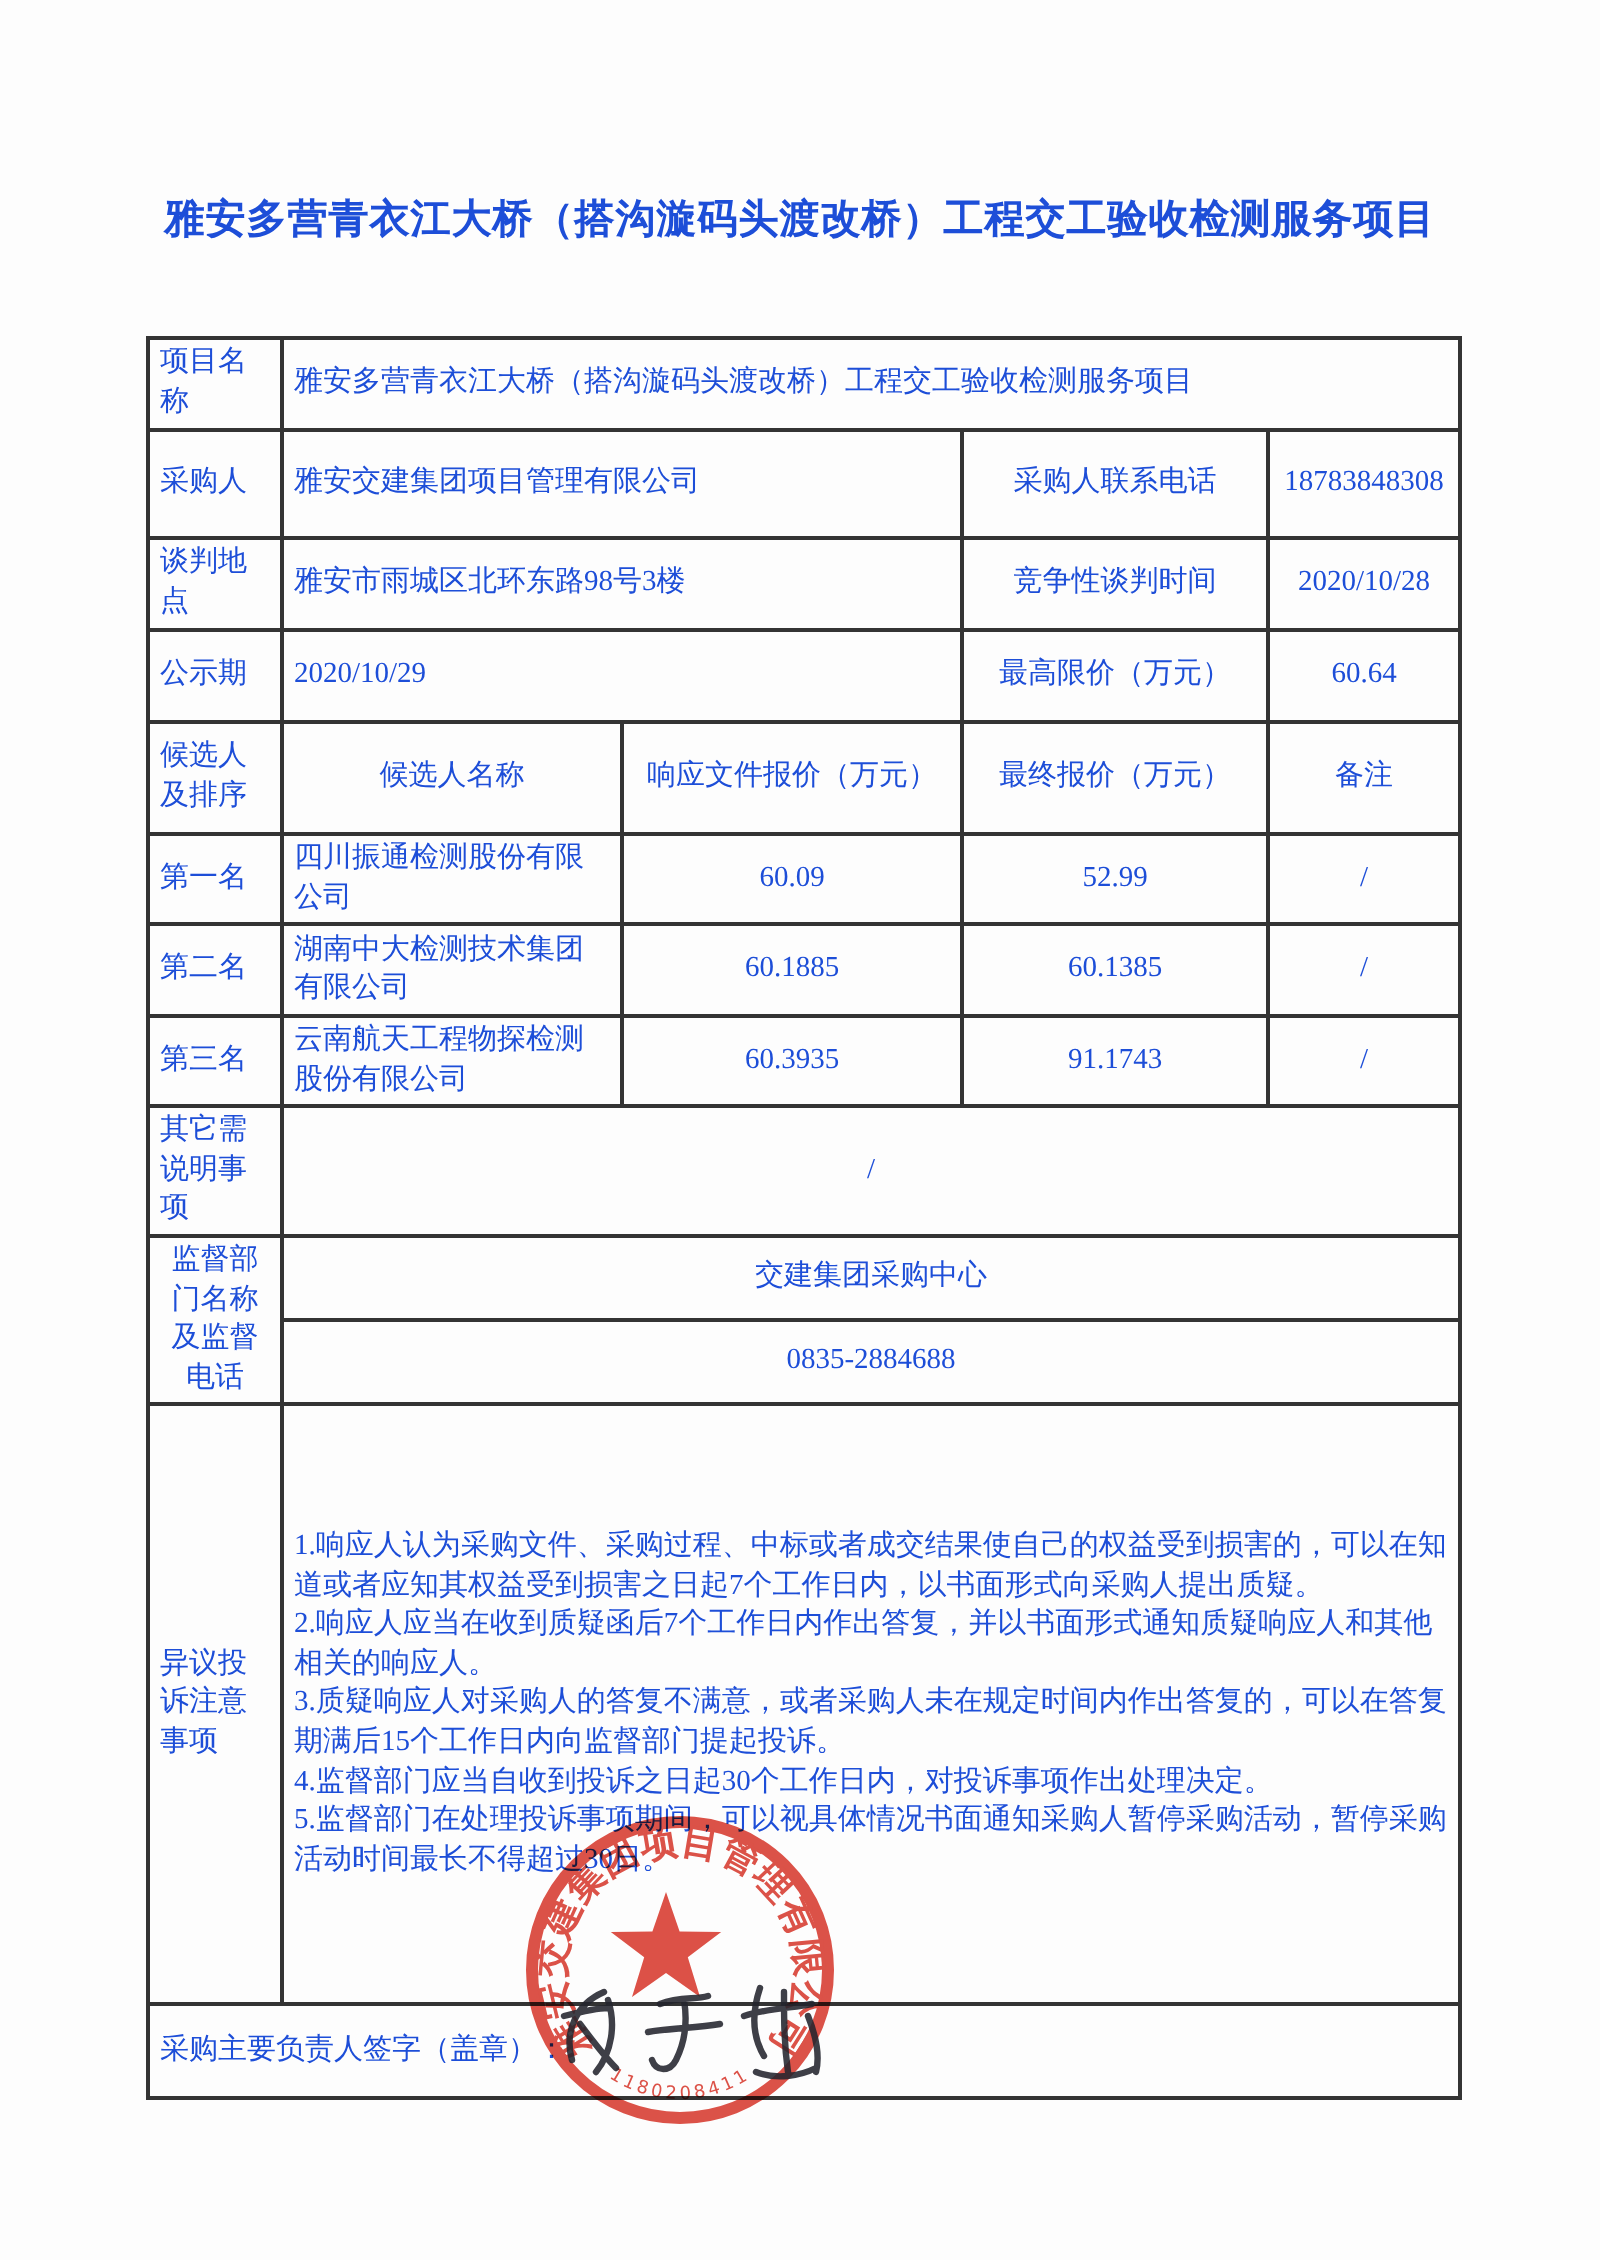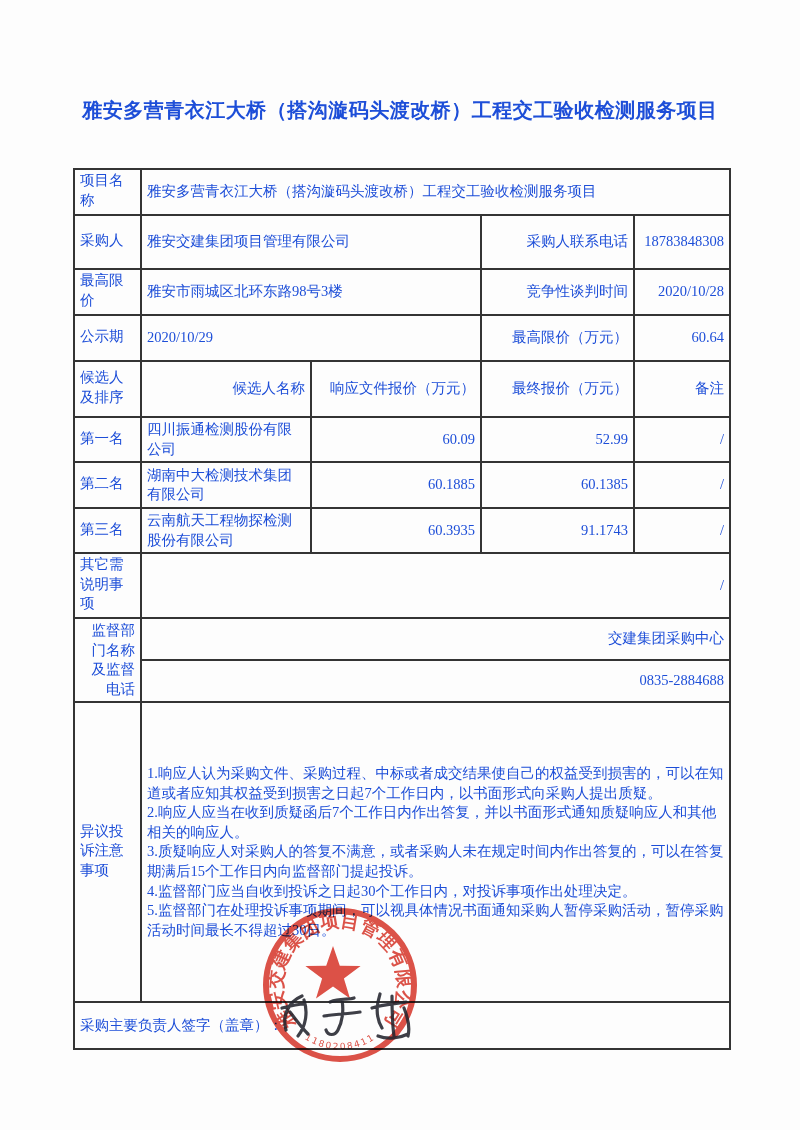--- a/index.html
+++ b/index.html
@@ -29,22 +29,22 @@
   }
   table.doc td {
     border:2px solid #343434;
     padding:2px 5px;
     font-size:14.5px;
     line-height:1.35;
     vertical-align:middle;
     word-break:break-all;
     overflow:hidden;
   }
-  td.lbl  { text-align:left; padding-left:4px;font-family:Liberation Mono, monospace; }
-  td.ctr  { text-align:right;margin-top:32px; }
+  td.lbl  { text-align:left; padding-left:4px; }
+  td.ctr  { text-align:center;margin-top:32px; }
   td.val  { text-align:left; padding-left:7px; }
   td.notes-cell { padding:8px 8px; font-size:14.5px; line-height:1.62; text-align:left;border-radius:17px; }
   .notes-item { margin:0; text-align:left; }
   td.sig-cell { padding-left:6px; }
 
   
   .stamp {
     position:absolute;
     left:230px; top:875px;
     width:220px; height:220px;
@@ -98,21 +98,21 @@
     </tr>
 
     <tr style="height:54px">
       <td class="lbl">采购人</td>
       <td class="val" colspan="2">雅安交建集团项目管理有限公司</td>
       <td class="ctr">采购人联系电话</td>
       <td class="ctr">18783848308</td>
     </tr>
 
     <tr style="height:46px">
-      <td class="lbl">最高限价</td>
+      <td class="lbl">谈判地点</td>
       <td class="val" colspan="2">雅安市雨城区北环东路98号3楼</td>
       <td class="ctr">竞争性谈判时间</td>
       <td class="ctr">2020/10/28</td>
     </tr>
 
     <tr style="height:46px">
       <td class="lbl">公示期</td>
       <td class="val" colspan="2">2020/10/29</td>
       <td class="ctr">最高限价（万元）</td>
       <td class="ctr">60.64</td>

